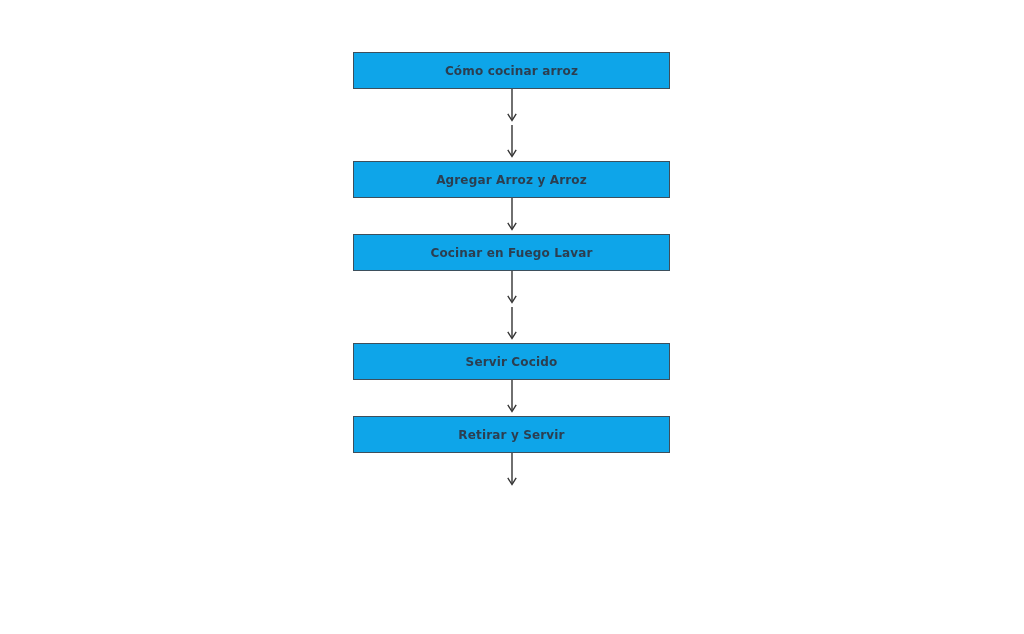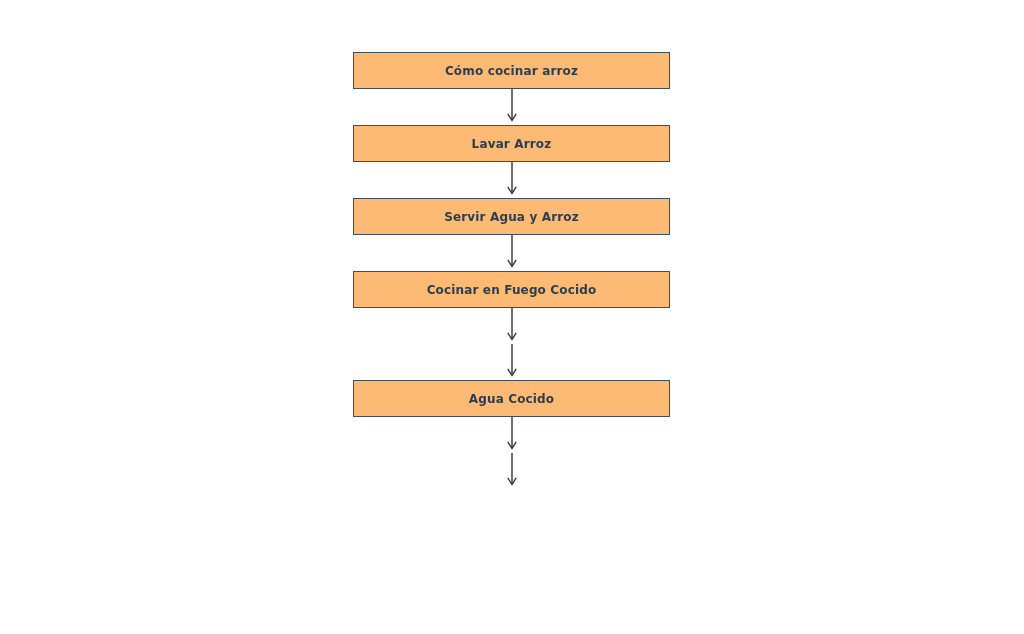--- a/index.html
+++ b/index.html
@@ -28,21 +28,21 @@
     width: 317px;
     display: flex;
     flex-direction: column;
     align-items: center;
   }
 
   .node {
     box-sizing: border-box;
     width: 317px;
     height: 37px;
-    background: #fdba74;
+    background: #0ea5e9;
     border: 1.6px solid #3D4F5C;
     display: flex;
     align-items: center;
     justify-content: center;
     text-align: center;
   }
 
   .node-label {
     font-family: "DejaVu Sans", "Liberation Sans", sans-serif;
     font-size: 12px;
@@ -76,72 +76,72 @@
       <span class="node-label">Cómo cocinar arroz</span>
     </div>
 
     <div class="connector">
       <svg width="14" height="36" viewBox="0 0 14 36" aria-hidden="true">
         <line x1="7" y1="0" x2="7" y2="30" stroke="#333333" stroke-width="1.4"></line>
         <polyline points="3.2,25.5 7,31.5 10.8,25.5" fill="none" stroke="#333333" stroke-width="1.4" stroke-linecap="square"></polyline>
       </svg>
     </div>
 
+
+    <div class="connector">
+      <svg width="14" height="36" viewBox="0 0 14 36" aria-hidden="true">
+        <line x1="7" y1="0" x2="7" y2="30" stroke="#333333" stroke-width="1.4"></line>
+        <polyline points="3.2,25.5 7,31.5 10.8,25.5" fill="none" stroke="#333333" stroke-width="1.4" stroke-linecap="square"></polyline>
+      </svg>
+    </div>
+
     <div class="node">
-      <span class="node-label">Lavar Arroz</span>
+      <span class="node-label">Agregar Arroz y Arroz</span>
     </div>
 
     <div class="connector">
       <svg width="14" height="36" viewBox="0 0 14 36" aria-hidden="true">
         <line x1="7" y1="0" x2="7" y2="30" stroke="#333333" stroke-width="1.4"></line>
         <polyline points="3.2,25.5 7,31.5 10.8,25.5" fill="none" stroke="#333333" stroke-width="1.4" stroke-linecap="square"></polyline>
       </svg>
     </div>
 
     <div class="node">
-      <span class="node-label">Servir Agua y Arroz</span>
-    </div>
-
-    <div class="connector">
-      <svg width="14" height="36" viewBox="0 0 14 36" aria-hidden="true">
-        <line x1="7" y1="0" x2="7" y2="30" stroke="#333333" stroke-width="1.4"></line>
-        <polyline points="3.2,25.5 7,31.5 10.8,25.5" fill="none" stroke="#333333" stroke-width="1.4" stroke-linecap="square"></polyline>
-      </svg>
-    </div>
-
-    <div class="node">
-      <span class="node-label">Cocinar en Fuego Cocido</span>
+      <span class="node-label">Cocinar en Fuego Lavar</span>
     </div>
 
     <div class="connector">
       <svg width="14" height="36" viewBox="0 0 14 36" aria-hidden="true">
         <line x1="7" y1="0" x2="7" y2="30" stroke="#333333" stroke-width="1.4"></line>
         <polyline points="3.2,25.5 7,31.5 10.8,25.5" fill="none" stroke="#333333" stroke-width="1.4" stroke-linecap="square"></polyline>
       </svg>
     </div>
 
 
     <div class="connector">
       <svg width="14" height="36" viewBox="0 0 14 36" aria-hidden="true">
         <line x1="7" y1="0" x2="7" y2="30" stroke="#333333" stroke-width="1.4"></line>
         <polyline points="3.2,25.5 7,31.5 10.8,25.5" fill="none" stroke="#333333" stroke-width="1.4" stroke-linecap="square"></polyline>
       </svg>
     </div>
 
     <div class="node">
-      <span class="node-label">Agua Cocido</span>
+      <span class="node-label">Servir Cocido</span>
     </div>
 
     <div class="connector">
       <svg width="14" height="36" viewBox="0 0 14 36" aria-hidden="true">
         <line x1="7" y1="0" x2="7" y2="30" stroke="#333333" stroke-width="1.4"></line>
         <polyline points="3.2,25.5 7,31.5 10.8,25.5" fill="none" stroke="#333333" stroke-width="1.4" stroke-linecap="square"></polyline>
       </svg>
     </div>
 
+    <div class="node">
+      <span class="node-label">Retirar y Servir</span>
+    </div>
 
     <div class="connector">
       <svg width="14" height="36" viewBox="0 0 14 36" aria-hidden="true">
         <line x1="7" y1="0" x2="7" y2="30" stroke="#333333" stroke-width="1.4"></line>
         <polyline points="3.2,25.5 7,31.5 10.8,25.5" fill="none" stroke="#333333" stroke-width="1.4" stroke-linecap="square"></polyline>
       </svg>
     </div>
 
 
   </div>

